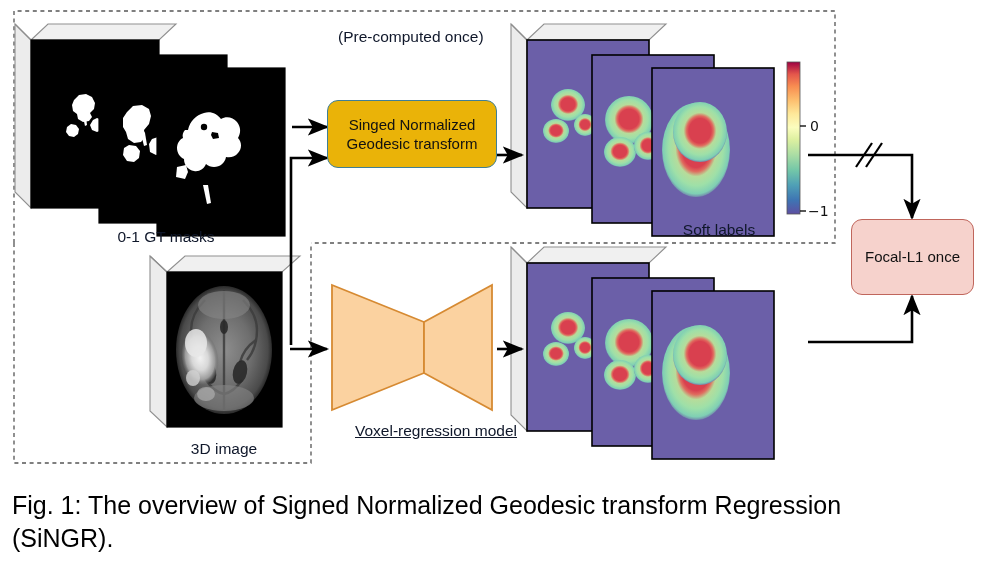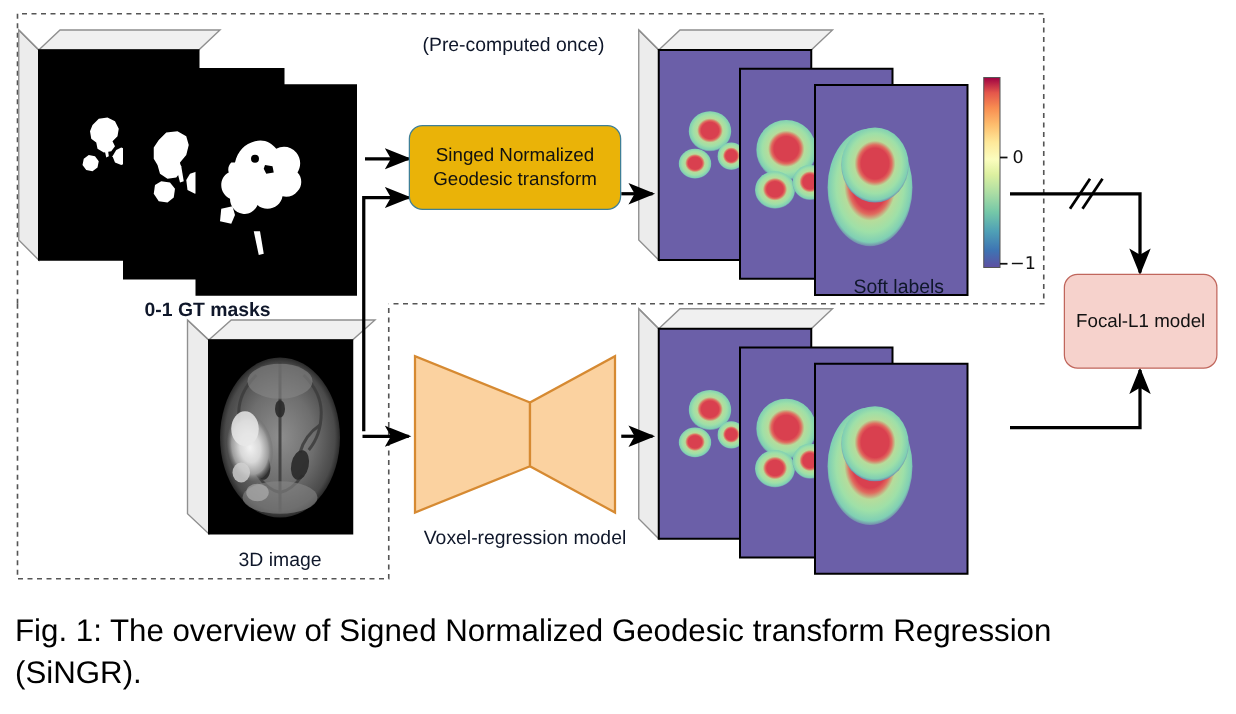--- a/index.html
+++ b/index.html
@@ -304,32 +304,32 @@
   </svg>
 
   <div class="procbox blue" style="left:327px;top:100px;width:170px;height:68px;">
     <div class="boxtext">
       <span>Singed Normalized</span><br>
       <span>Geodesic transform</span>
     </div>
   </div>
 
   <div class="procbox pink" style="left:851px;top:219px;width:123px;height:76px;">
-    <div class="boxtext">Focal-L1 model</div>
+    <div class="boxtext">Focal-L1 once</div>
   </div>
 
   <div class="lbl" style="left:338px;top:28px;">(Pre-computed once)</div>
 
-  <div class="lbl center" style="left:166px;top:240px;font-weight:bold;">0-1 GT masks</div>
+  <div class="lbl center" style="left:166px;top:228px;">0-1 GT masks</div>
 
   <div class="lbl center" style="left:677px;top:221px;margin-left:42px;">Soft labels</div>
 
   <div class="lbl center" style="left:224px;top:440px;">3D image</div>
 
-  <div class="lbl center" style="left:420px;top:422px;">Voxel-regression model</div>
+  <div class="lbl center" style="left:436px;top:422px;text-decoration:underline;">Voxel-regression model</div>
 
   <div class="cbtick" style="left:810px;top:118px;">0</div>
   <div class="cbtick" style="left:808px;top:203px;">−1</div>
 
   <div class="caption" style="left:12px;top:489px;width:968px;">
     <div>Fig. 1: The overview of Signed Normalized Geodesic transform Regression</div>
     <div class="l2">(SiNGR).</div>
   </div>
 
 </div>

